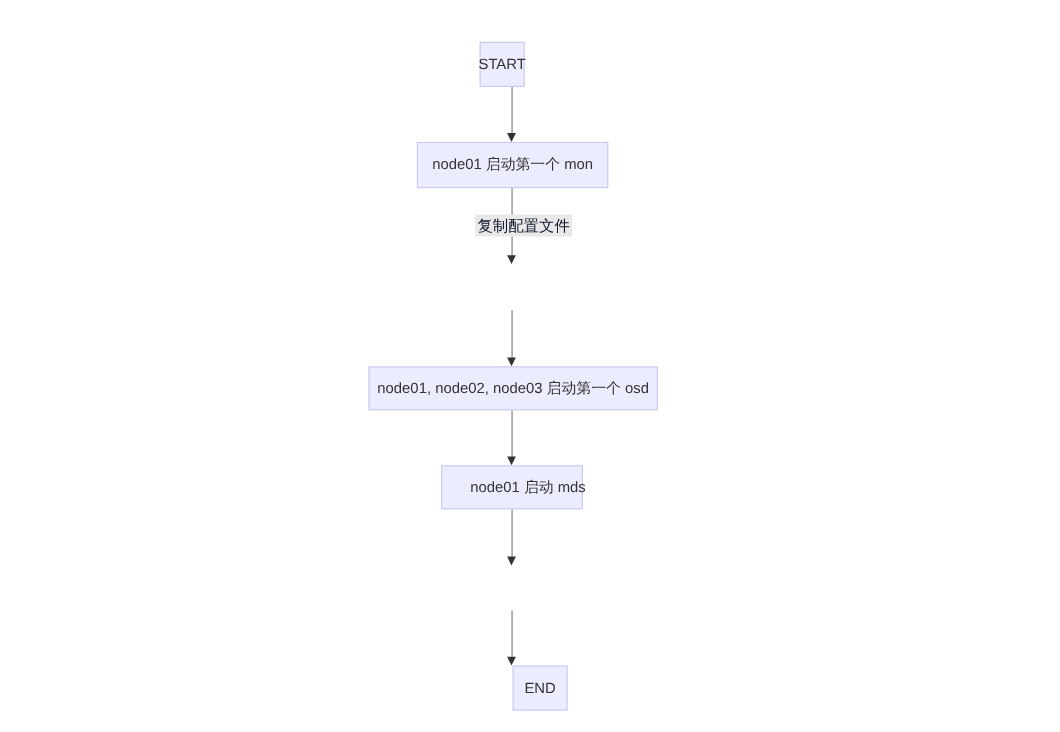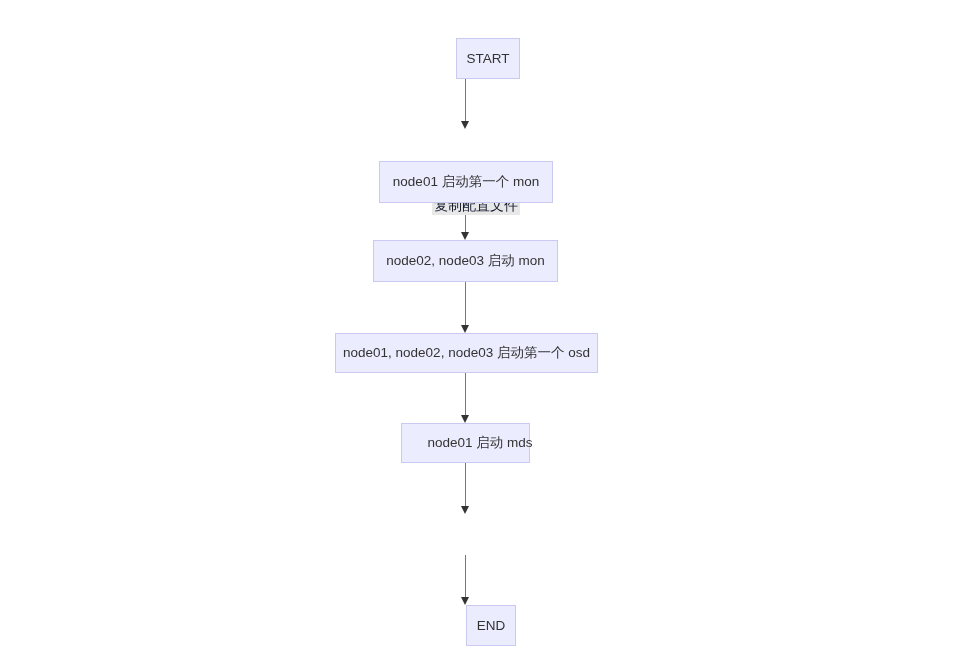--- a/index.html
+++ b/index.html
@@ -21,22 +21,22 @@
     background: #ececff;
     border: 1px solid #c9c9f2;
     color: #333333;
     font-size: 13.5px;
     display: flex;
     align-items: center;
     justify-content: center;
     text-align: center;
     white-space: nowrap;
   }
-  #n-start { left: 436px; top: 38px;  width: 64px;  height: 41px; margin-left: 20px; }
-  #n-mon1  { left: 379px; top: 129px; width: 174px; height: 42px; margin-top: 32px; }
+  #n-start { left: 436px; top: 38px;  width: 41px;  height: 41px; }
+  #n-mon1  { left: 379px; top: 129px; width: 174px; height: 42px; }
   #n-mon23 { left: 373px; top: 240px; width: 185px; height: 42px; }
   #n-osd   { left: 335px; top: 333px; width: 263px; height: 40px; }
   #n-mds   { left: 401px; top: 423px; width: 129px; height: 40px; padding-left: 29px; }
   #n-rgw   { left: 402px; top: 514px; width: 127px; height: 41px; }
   #n-end   { left: 441px; top: 605px; width: 50px;  height: 41px; margin-left: 25px; }
 
   .edge-line {
     position: absolute;
     left: 465px;
     width: 1px;
@@ -98,18 +98,17 @@
   <div class="edge-line" id="e5-line"></div>
   <div class="arrowhead" id="e5-head"></div>
 
   <div class="edge-line" id="e6-line"></div>
   <div class="arrowhead" id="e6-head"></div>
 
   <div class="edge-label">复制配置文件</div>
 
   <div class="node" id="n-start">START</div>
   <div class="node" id="n-mon1">node01 启动第一个 mon</div>
-  <div class="node" id="n-mon23">node02, node03 启动 mon</div>
   <div class="node" id="n-osd">node01, node02, node03 启动第一个 osd</div>
   <div class="node" id="n-mds">node01 启动 mds</div>
   <div class="node" id="n-end">END</div>
 
 </div>
 
 </body></html>

